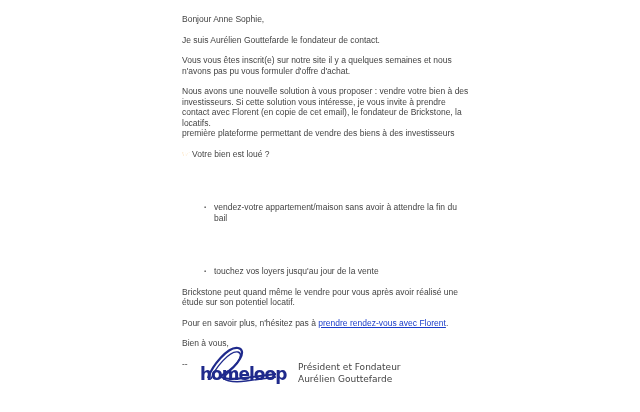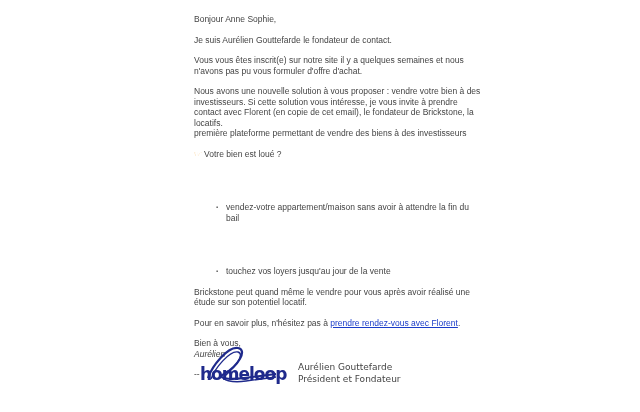--- a/index.html
+++ b/index.html
@@ -1,18 +1,18 @@
 <!DOCTYPE html>
 <html><head>
   <meta charset="utf-8">
   <style>
     * { box-sizing: border-box; margin: 0; padding: 0; }
     html, body { width: 640px; height: 412px; background: #ffffff; overflow: hidden; }
     body { font-family: "Liberation Sans", sans-serif; font-size: 8.5px; color: #444444; position: relative; }
-    .email { position: absolute; left: 194px; top: 14px; width: 290px; line-height: 10.5px; }
+    .email { position: absolute; left: 182px; top: 14px; width: 290px; line-height: 10.5px; }
     p { margin-bottom: 10px; }
     .line { display: block; }
     ul { list-style: none; margin: 0 0 10px 22px; }
     ul li { position: relative; padding-left: 10px; margin-top: 43px; }
     ul li::before { content: "\25AA"; position: absolute; left: 0; top: 0; font-size: 6px; color: #666; }
     .hand { display: inline-block; color: #f2a12c; font-size: 9px; margin-right: 2px; }
     a.link { color: #1a3cc9; text-decoration: underline; }
     .italic { font-style: italic; }
     .sig-sep { margin-top: 4px; margin-bottom: 0; }
     .signature { position: absolute; left: 198px; top: 344px; display: flex; align-items: center; }
@@ -52,30 +52,29 @@
   </ul>
   <p>
     <span class="line">Brickstone peut quand même le vendre pour vous après avoir réalisé une</span>
     <span class="line">étude sur son potentiel locatif.</span>
   </p>
   <p>
     <span>Pour en savoir plus, n'hésitez pas à </span><a class="link" href="#">prendre rendez-vous avec Florent</a><span>.</span>
   </p>
   <p>
     <span class="line">Bien à vous,</span>
-    <span class="line italic">Aurélien</span>
   </p>
   <p class="sig-sep">--</p>
 </div>
 
 <div class="signature">
   <div class="logo">
     <svg width="82" height="40" viewBox="0 0 82 40">
       <path d="M10 34 C 14 22, 30 2, 40 4 C 50 6, 40 22, 26 30 C 18 34, 30 36, 46 34 L 78 30" fill="none" stroke="#1f2a8c" stroke-width="2.2"></path>
       <path d="M13 35 C 17 24, 32 6, 40 8 C 47 10, 38 22, 27 32 C 22 36, 34 39, 48 37 L 78 33" fill="none" stroke="#1f2a8c" stroke-width="1.4"></path>
     </svg>
     <span class="logo-text">homeloop</span>
   </div>
   <div class="sig-info">
+    <div>Président et Fondateur</div>
     <div>Aurélien Gouttefarde</div>
-    <div>Président et Fondateur</div>
   </div>
 </div>
 
 </body></html>

